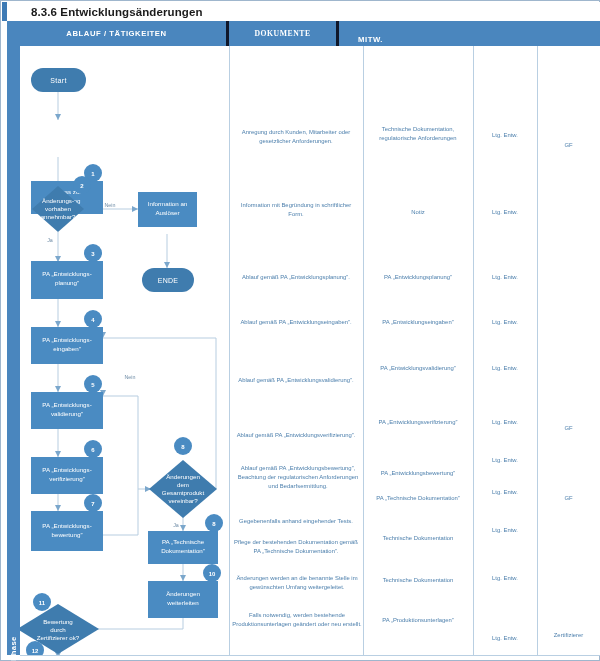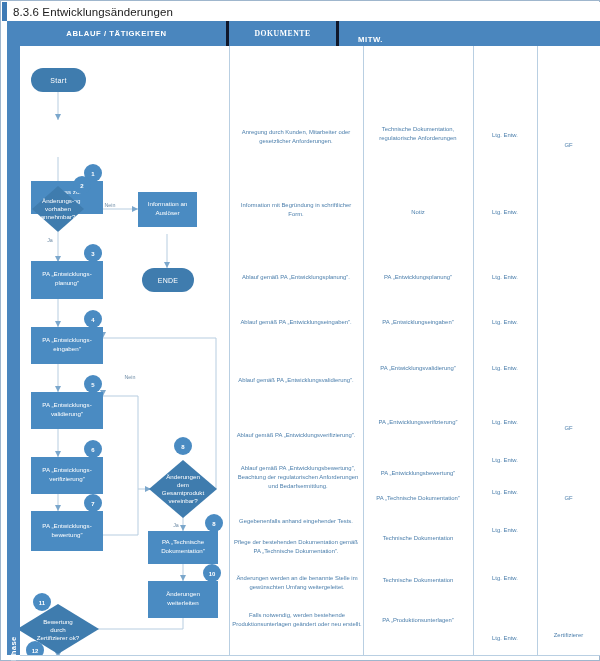--- a/index.html
+++ b/index.html
@@ -18,22 +18,22 @@
   
   .title-bar{
     position:absolute;left:1px;top:1px;width:598px;height:19px;
     background:#ffffff;
     display:flex;align-items:center;
   }
   .title-accent{
     width:5px;height:19px;background:#3d7ab5;flex:none;
   }
   .title-text{
-    font-size:11.5px;font-weight:normal;color:#1b1b1b;
-    padding-left:6px;letter-spacing:.1px;white-space:nowrap;
+    font-size:11.5px;font-weight:bold;color:#1b1b1b;
+    padding-left:24px;letter-spacing:.1px;white-space:nowrap;
   }
   
   .header-row{
     position:absolute;left:6px;top:20px;width:593px;height:25px;
     background:#4a86be;
     display:flex;align-items:stretch;
   }
   .hdr{
     display:flex;align-items:center;justify-content:center;
     color:#ffffff;font-size:7.7px;font-weight:bold;

